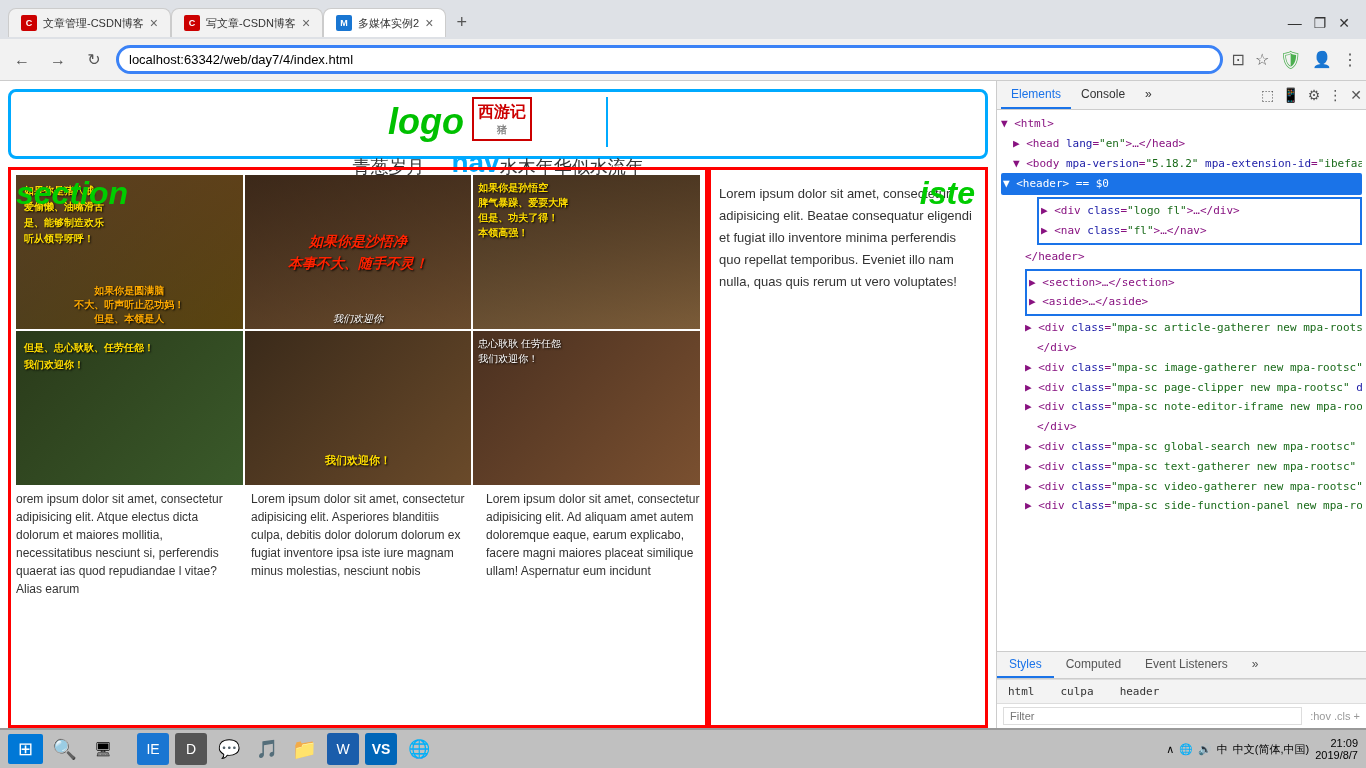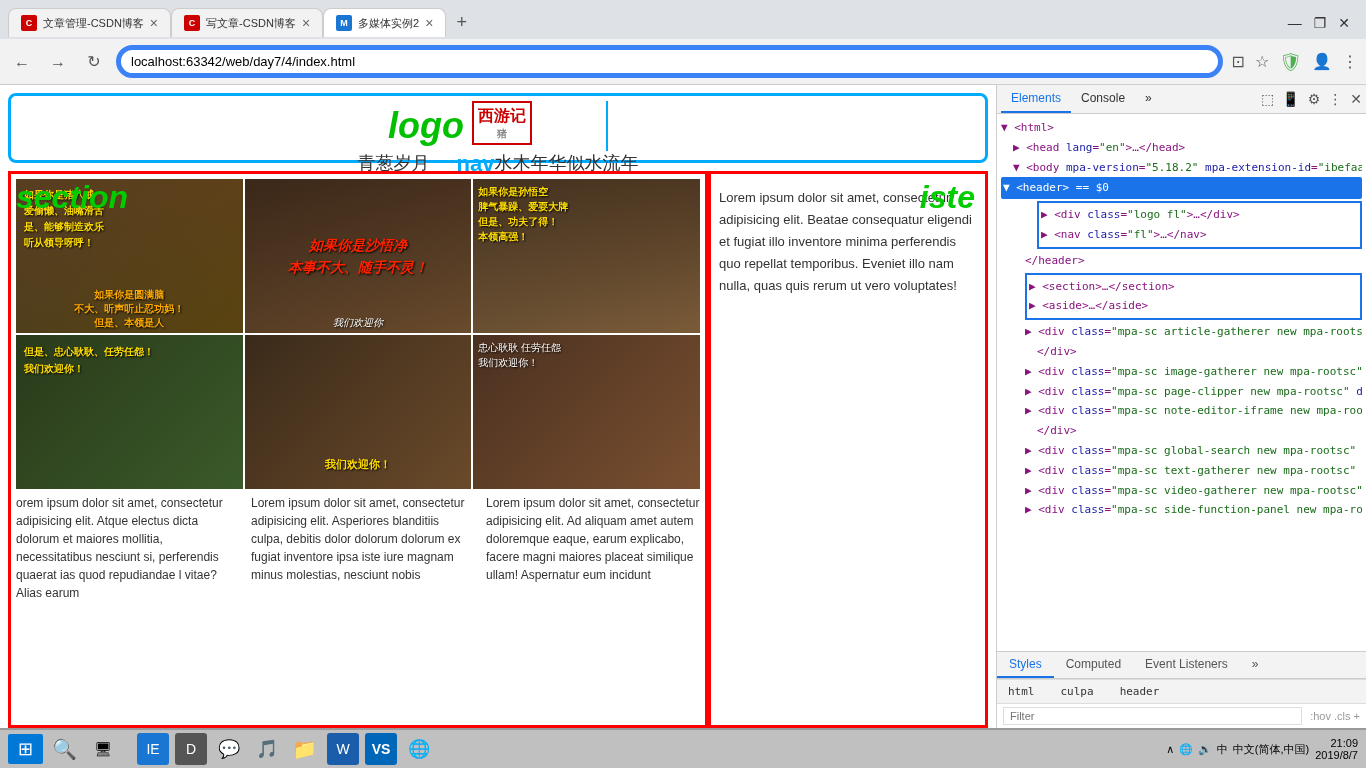--- a/index.html
+++ b/index.html
@@ -13,38 +13,38 @@
     .tab-icon { width: 16px; height: 16px; background: #c00; border-radius: 2px; display: flex; align-items: center; justify-content: center; color: white; font-size: 9px; font-weight: bold; flex-shrink: 0; }
     .tab-title { font-size: 11px; white-space: nowrap; overflow: hidden; text-overflow: ellipsis; }
     .tab-close { margin-left: auto; color: #666; font-size: 14px; cursor: pointer; }
     .tab-new { padding: 6px 10px; font-size: 18px; color: #555; cursor: pointer; }
     .title-bar-controls { margin-left: auto; display: flex; gap: 12px; padding-right: 8px; }
     .title-bar-btn { font-size: 14px; color: #333; cursor: pointer; }
 
     .address-bar { display: flex; align-items: center; padding: 6px 8px; gap: 8px; background: #f2f2f2; border-bottom: 1px solid #ccc; }
     .nav-btn { width: 28px; height: 28px; border: none; background: none; cursor: pointer; font-size: 16px; color: #555; display: flex; align-items: center; justify-content: center; }
     .nav-btn:disabled { color: #ccc; cursor: default; }
-    .address-input { flex: 1; padding: 4px 10px; border: 5px solid #3b82f6; border-radius: 20px; font-size: 13px; background: white; }
+    .address-input { flex: 1; padding: 4px 10px; border: 3px solid #3b82f6; border-radius: 20px; font-size: 13px; background: white; }
     .toolbar-icons { display: flex; gap: 10px; align-items: center; }
     .toolbar-icon { font-size: 16px; color: #555; cursor: pointer; }
 
     
     .main-area { display: flex; flex: 1; overflow: hidden; }
 
     
     .webpage { flex: 1; overflow: hidden; display: flex; flex-direction: column; }
 
     
     .site-header { display: flex; align-items: center; border: 3px solid #00aaff; border-radius: 8px; margin: 8px; padding: 5px 10px; height: 70px; flex-direction: column; }
     .logo-area { width: 220px; display: flex; align-items: center; gap: 8px; border-right: 2px solid #00aaff; padding-right: 15px; }
     .logo-text { font-size: 36px; color: #00c000; font-style: italic; font-weight: bold; }
     .logo-img { width: 60px; height: 50px; position: relative; }
-    .nav-area { display: flex; flex: 1; justify-content: space-around; align-items: flex-start; }
+    .nav-area { display: flex; flex: 1; justify-content: space-around; align-items: flex-end; }
     .nav-item { font-size: 18px; color: #333; text-decoration: none; }
-    .nav-item.highlight { color: #00aaff; font-size: 22px; font-weight: bold; margin-left: 27px; }
+    .nav-item.highlight { color: #00aaff; font-size: 28px; font-weight: bold; margin-left: 27px; }
 
     
     .content-area { display: flex; flex: 1; margin: 0 8px; gap: 0; overflow: hidden; }
 
     
     .section-box { flex: 1; border: 3px solid red; padding: 5px; position: relative; overflow: hidden; }
     .section-label { position: absolute; top: 5px; left: 5px; color: #00cc00; font-size: 32px; font-weight: bold; font-style: italic; z-index: 10; }
     .image-grid { display: grid; grid-template-columns: 1fr 1fr 1fr; grid-template-rows: 1fr 1fr; gap: 2px; height: 310px; }
     .img-placeholder { background: #8B7355; overflow: hidden; position: relative; display: flex; align-items: center; justify-content: center; }
     .img-placeholder.img1 { background: linear-gradient(135deg, #6b5a3e, #8B6914); }

